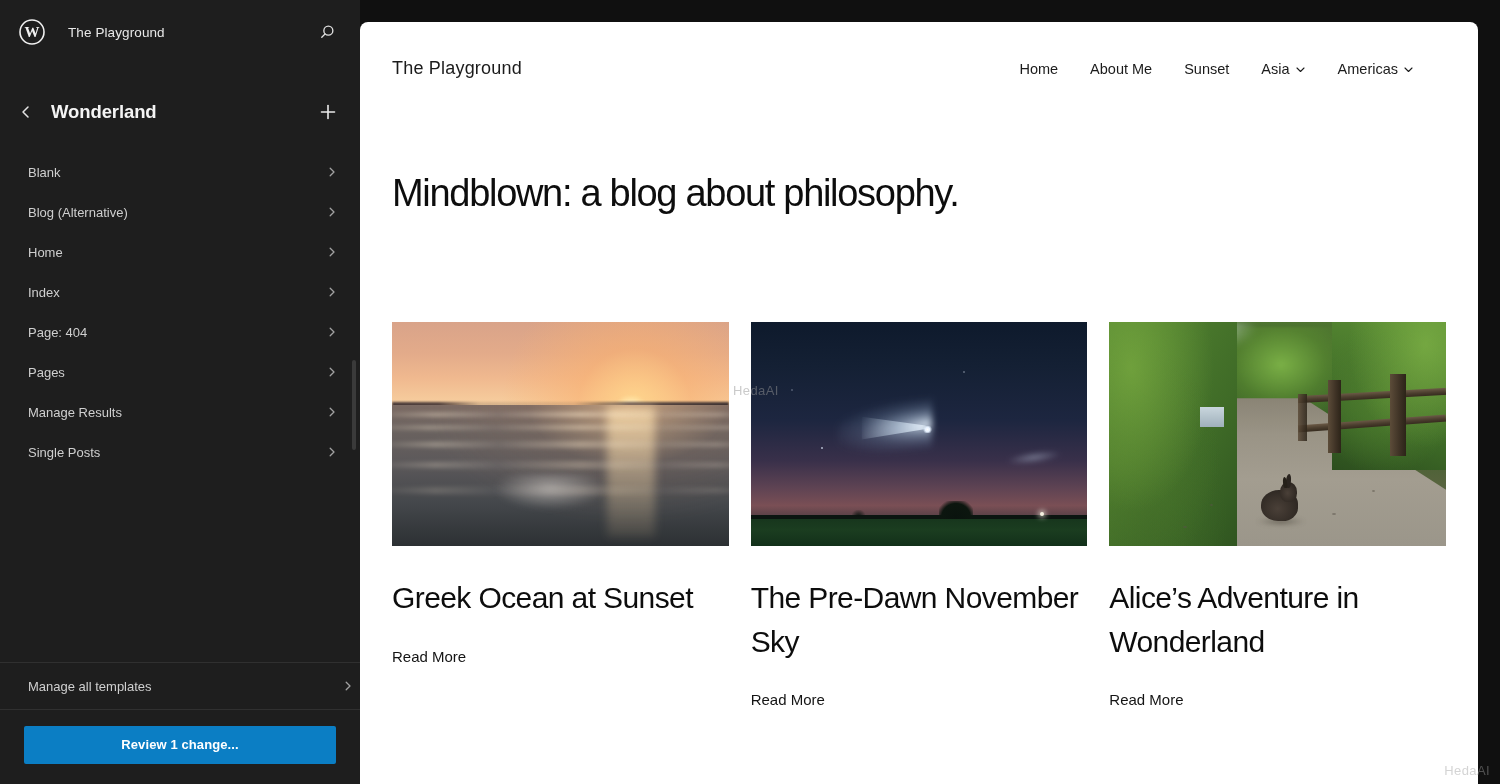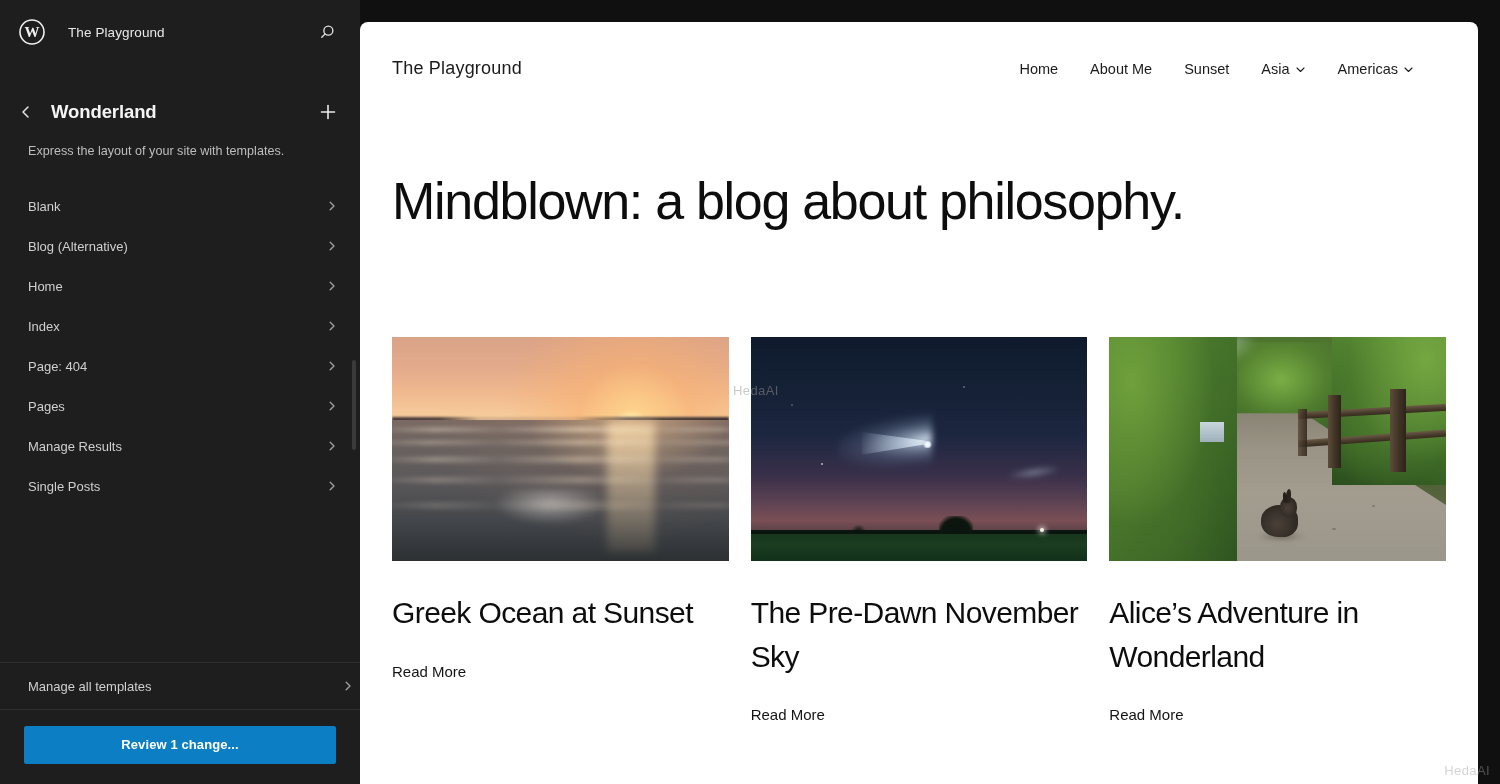--- a/index.html
+++ b/index.html
@@ -227,21 +227,21 @@
     color: #1b1b1b;
     cursor: pointer;
     white-space: nowrap;
   }
   .nav-caret { display: flex; align-items: center; margin-top: 2px; }
 
   .hero {
     padding: 94px 32px 0 32px;
   }
   .hero h1 {
-    font-size: 52px;
+    font-size: 38px;
     font-weight: 400;
     color: #0d0d0d;
     letter-spacing: -1.3px;
     line-height: 1.08;
     font-family: "Liberation Sans", sans-serif;
   }
 
   .posts {
     display: flex;
     gap: 22px;
@@ -539,21 +539,20 @@
       </div>
       <h2 class="panel-title">Wonderland</h2>
       <div class="add-btn">
         <svg width="18" height="18" viewBox="0 0 18 18" aria-hidden="true">
           <line x1="9" y1="2.5" x2="9" y2="15.5" stroke="#eaeaea" stroke-width="1.6" stroke-linecap="round"></line>
           <line x1="2.5" y1="9" x2="15.5" y2="9" stroke="#eaeaea" stroke-width="1.6" stroke-linecap="round"></line>
         </svg>
       </div>
     </div>
 
-    <p class="panel-desc">Express the layout of your site with templates.</p>
 
     <nav class="tpl-list">
       <div class="tpl-item">
         <span class="label">Blank</span>
         <span class="chev">
           <svg width="12" height="12" viewBox="0 0 12 12">
               <polyline points="4.2,2.2 8,6 4.2,9.8" fill="none" stroke="#b8b8b8" stroke-width="1.3" stroke-linecap="round" stroke-linejoin="round"></polyline>
             </svg>
         </span>
       </div>

